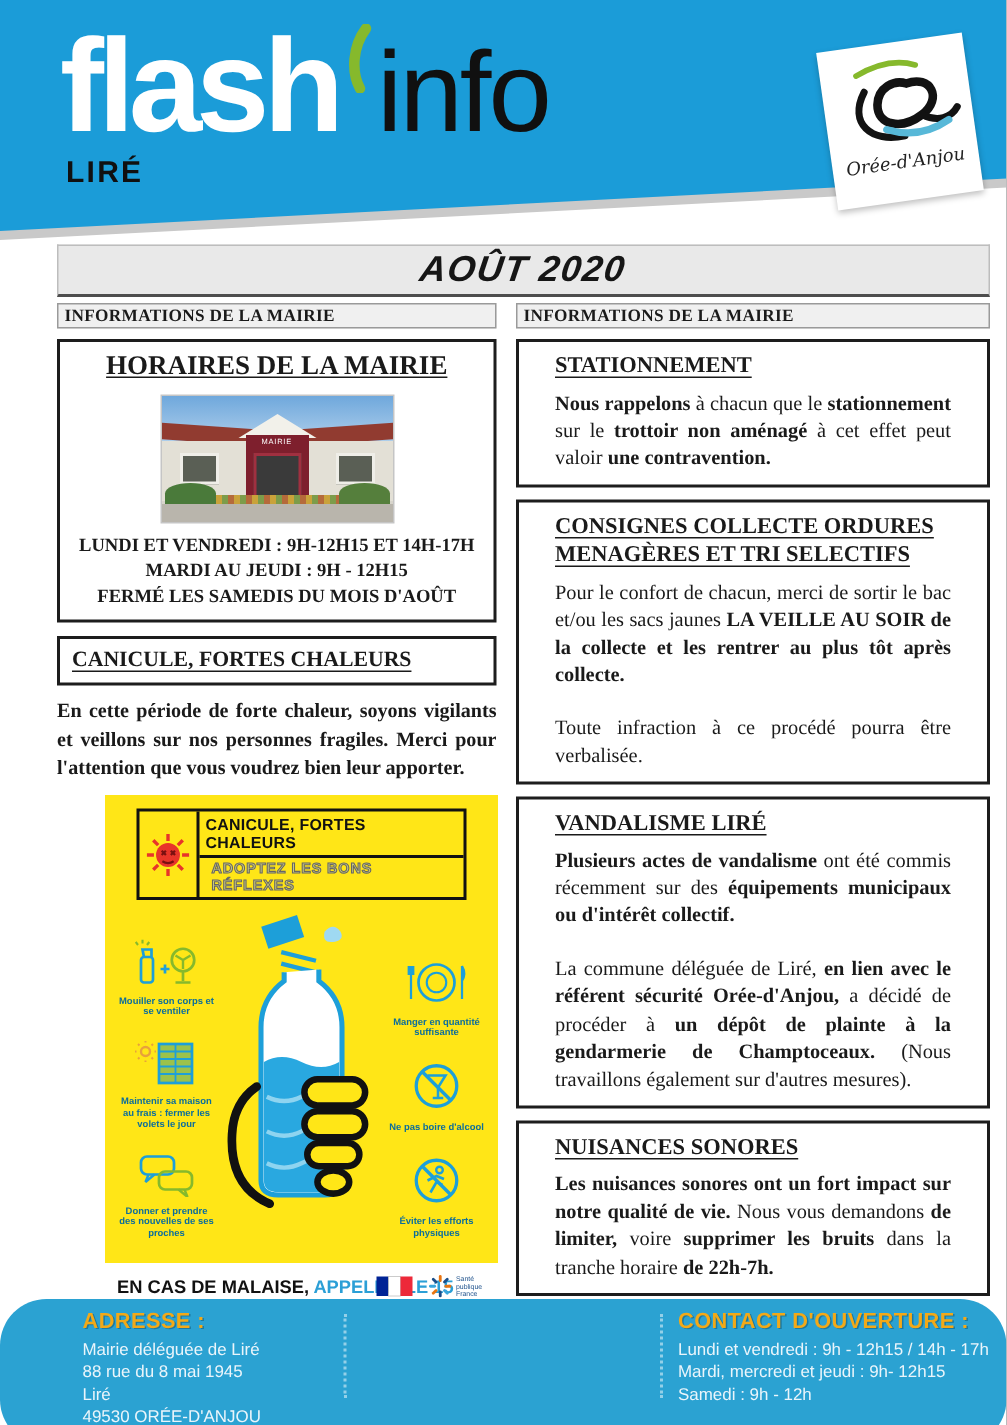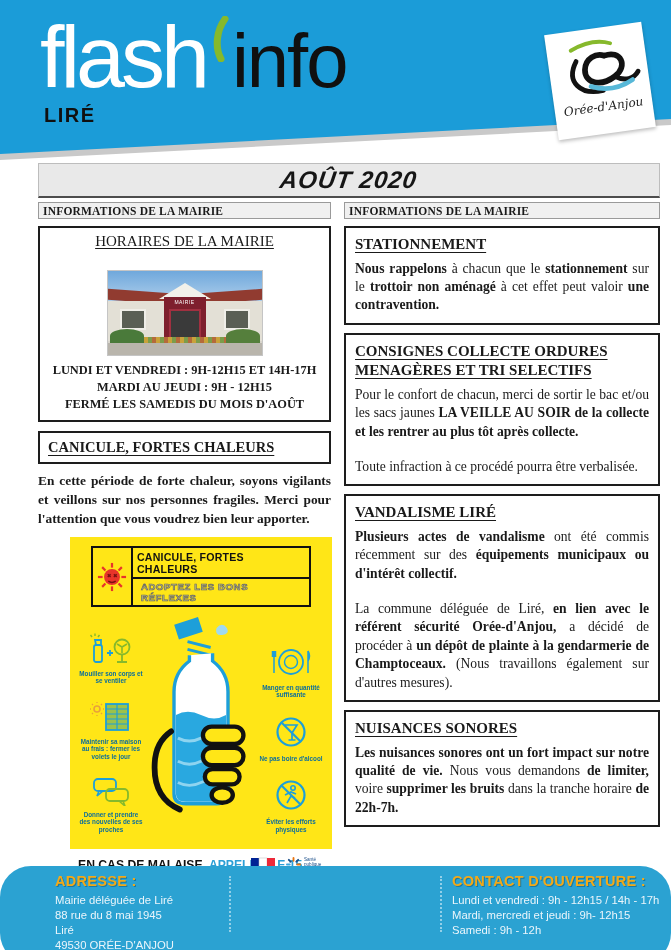--- a/index.html
+++ b/index.html
@@ -6,21 +6,21 @@
   .page { position:relative; width:671px; height:950px; background:#ffffff; overflow:hidden;
           font-family:"Liberation Serif", serif; color:#1a1a1a; margin:0 auto; }
 
   
   .header-shadow { position:absolute; top:0; left:0; width:671px; height:164px; background:#c9c9c9;
                    clip-path:polygon(0 153px, 671px 118px, 671px 125px, 0 160px); }
   .header-band { position:absolute; top:0; left:0; width:671px; height:156px; background:#1B9CD8;
                  clip-path:polygon(0 0, 671px 0, 671px 119px, 0 154px); }
   .brand { position:absolute; left:40px; top:2px; display:flex; align-items:baseline;
            font-family:"Liberation Sans", sans-serif; height:110px; }
-  .brand-flash { font-size:88px; font-weight:400; line-height:110px; color:#fff; letter-spacing:-4px; }
+  .brand-flash { font-size:88px; font-weight:700; line-height:110px; color:#fff; letter-spacing:-4px; }
   .brand-leaf { display:inline-block; width:18px; height:46px; margin:0 3px 0 5px; align-self:flex-start;
                 transform:translateY(14px); }
   .brand-info { font-size:76px; font-weight:500; line-height:110px; color:#101010; letter-spacing:-2px; }
   .brand-region { position:absolute; left:44px; top:104px; font-family:"Liberation Sans", sans-serif;
                   font-size:20px; font-weight:800; color:#101010; letter-spacing:1.5px; }
   .logo-card { position:absolute; left:551px; top:28px; width:98px; height:106px; background:#fff;
                transform:rotate(-8deg); box-shadow:0 2px 4px rgba(0,0,0,.25); text-align:center; }
   .logo-card svg { margin-top:6px; }
   .logo-script { font-family:"DejaVu Serif", serif; font-style:italic; font-size:12px; color:#222;
                  margin-top:-4px; }
@@ -33,21 +33,21 @@
                        font-style:italic; transform:skewX(-8deg); letter-spacing:1px; color:#161616; }
 
   
   .col-left  { position:absolute; left:38px;  top:202px; width:293px; }
   .col-right { position:absolute; left:344px; top:202px; width:316px; }
   .col-header { border:1px solid #9a9a9a; background:#F0F0F0; font-weight:bold; font-size:11.5px;
                 padding:2px 4px 1px; margin-bottom:7px; letter-spacing:.2px; }
 
   .box { border:2px solid #1d1d1d; background:#fff; }
   .hours-box { padding:5px 2px 7px; text-align:center; }
-  .hours-title { font-weight:normal; font-size:15px; text-decoration:underline; text-underline-offset:2px; margin-bottom:20px; }
+  .hours-title { font-weight:bold; font-size:18px; text-decoration:underline; text-underline-offset:2px; margin-bottom:9px; }
   .hours-line { font-weight:bold; font-size:12.4px; line-height:17px; }
 
   
   .photo { position:relative; width:154px; height:84px; margin:3px auto 6px; border:1px solid #c5c5c5;
            overflow:hidden; background:linear-gradient(#6FA8DC, #cfe2f3 55%, #d8d5cc 56%); }
   .ph-roofL { position:absolute; left:0; top:20px; width:62px; height:11px; background:#913b30; transform:skewY(4deg); }
   .ph-roofR { position:absolute; right:0; top:20px; width:62px; height:11px; background:#913b30; transform:skewY(-4deg); }
   .ph-wall  { position:absolute; left:0; top:30px; width:100%; height:40px; background:#E3E0D6; }
   .ph-winL  { position:absolute; left:12px; top:38px; width:22px; height:17px; background:#5a5f55; border:2px solid #efeee8; }
   .ph-winR  { position:absolute; right:12px; top:38px; width:22px; height:17px; background:#5a5f55; border:2px solid #efeee8; }
@@ -85,21 +85,21 @@
   .bottle-wrap { flex:1; display:flex; justify-content:center; align-items:flex-start; }
   .main-tip { text-align:center; font-size:10.5px; font-weight:800; color:#111; line-height:12.5px; margin-top:6px; }
   .poster-foot { position:relative; padding:9px 0 0 8px; height:40px; }
   .emergency { font-size:12.2px; font-weight:800; }
   .em-black { color:#111; } .em-blue { color:#2b9fd6; }
   .fine-print { font-size:5.6px; color:#8a8a8a; line-height:7px; margin-top:2px; }
   .foot-logos { position:absolute; right:2px; top:8px; display:flex; gap:10px; align-items:flex-start; }
   .spf-label { font-size:4.6px; color:#1B4F8A; line-height:5px; width:26px; }
 
   
-  .section { border:2px solid #1d1d1d; padding:7px 9px 8px; margin-bottom:8px; }
+  .section { border:2px solid #1d1d1d; padding:7px 24px 8px; margin-bottom:8px; }
   .section-title { font-weight:bold; font-size:15px; text-decoration:underline; text-underline-offset:3px;
                    line-height:19.5px; margin-bottom:5px; }
   .section p { margin:0; font-size:13.6px; line-height:18.4px; text-align:justify; }
   .section p + p { margin-top:17px; }
   .section .b { font-weight:bold; }
 
   
   .footer { position:absolute; left:0; top:866px; width:671px; height:98px; background:#2BA2D2;
             font-family:"Liberation Sans", sans-serif;border-radius:31px; }
   .f-col { position:absolute; top:7px; }

